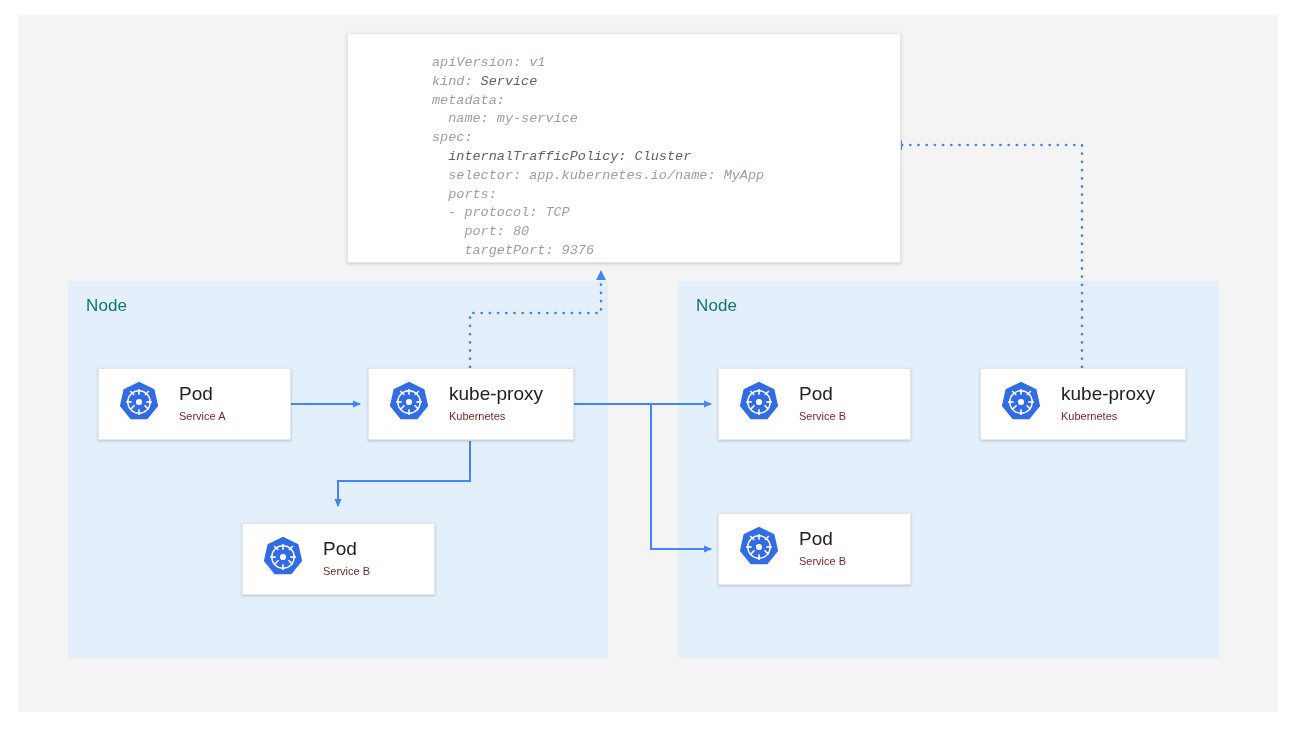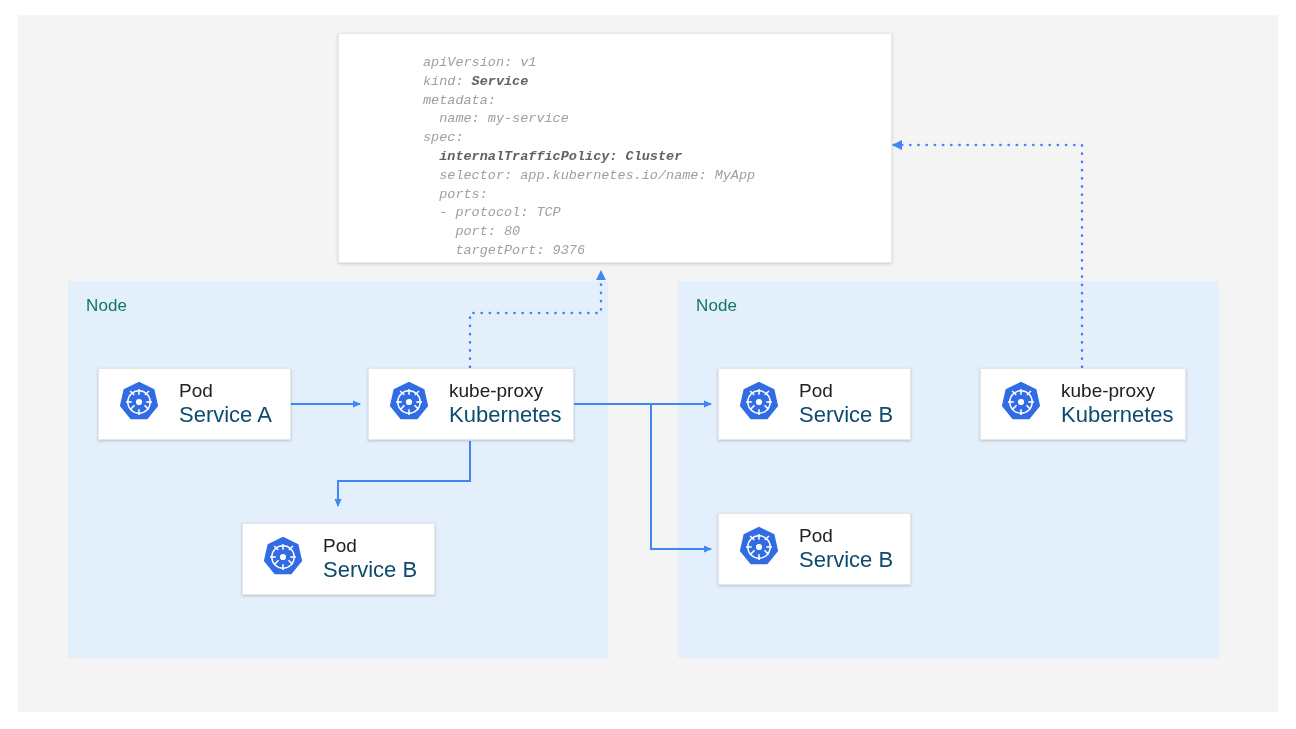--- a/index.html
+++ b/index.html
@@ -55,22 +55,22 @@
   .card .card-text {
     margin-left: 18px;
     line-height: 1.18;
   }
   .card .card-title {
     font-size: 19px;
     color: #202124;
     white-space: nowrap;
   }
   .card .card-sub {
-    font-size: 22px;
-    color: #0c4a6e;
+    font-size: 11px;
+    color: #7f1d1d;
     white-space: nowrap;
     margin-top: 2px;
   }
   
   .yaml-panel {
     position: absolute;
     background: #ffffff;
     border: 1px solid #e8e8e8;
     box-shadow: 0 1px 2px rgba(60,64,67,0.15), 0 1px 5px rgba(60,64,67,0.08);
     box-sizing: border-box;
@@ -81,21 +81,21 @@
     top: 20px;
     font-family: "Liberation Mono", "DejaVu Sans Mono", monospace;
     font-size: 13.5px;
     line-height: 18.8px;
     color: #9aa0a6;
     font-style: italic;
     white-space: pre;
   }
   .yaml-line { white-space: pre; }
   .yaml-line .b {
-    font-weight: bold;
+    font-weight: normal;
     color: #5f6368;
   }
   svg.edges {
     position: absolute;
     left: 0; top: 0;
     width: 1296px; height: 729px;
     pointer-events: none;
   }
 </style>
 </head>
@@ -139,21 +139,21 @@
 
     <g>
       <path d="M470,367 L470,313 L601,313 L601,271" stroke="#4285f4" stroke-width="2.6" fill="none" stroke-linecap="round" stroke-dasharray="0.2 8" marker-end="url(#arrow-dot)"></path>
     </g>
 
     <g>
       <path d="M1082,367 L1082,145 L893,145" stroke="#4285f4" stroke-width="2.6" fill="none" stroke-linecap="round" stroke-dasharray="0.2 8" marker-end="url(#arrow-dot)"></path>
     </g>
   </svg>
 
-  <div class="yaml-panel" style="left:338px; top:33px; width:554px; height:230px;">
+  <div class="yaml-panel" style="left:347px; top:33px; width:554px; height:230px;">
     <div class="yaml-body" id="yaml-body"><div class="yaml-line"><span>apiVersion: v1</span></div><div class="yaml-line"><span>kind: </span><span class="b">Service</span></div><div class="yaml-line"><span>metadata:</span></div><div class="yaml-line"><span>  name: my-service</span></div><div class="yaml-line"><span>spec:</span></div><div class="yaml-line"><span>  </span><span class="b">internalTrafficPolicy: Cluster</span></div><div class="yaml-line"><span>  selector: app.kubernetes.io/name: MyApp</span></div><div class="yaml-line"><span>  ports:</span></div><div class="yaml-line"><span>  - protocol: TCP</span></div><div class="yaml-line"><span>    port: 80</span></div><div class="yaml-line"><span>    targetPort: 9376</span></div></div>
   </div>
 
   <div class="card" style="left:98px; top:368px; width:193px; height:72px;">
     <span class="k8s-logo">
       <svg width="44" height="44" viewBox="0 0 100 100" xmlns="http://www.w3.org/2000/svg">
         <path d="M50 4 L85 21 L93.5 59 L69 89 L31 89 L6.5 59 L15 21 Z" fill="#326ce5"></path>
         <g fill="#ffffff">
           <circle cx="50" cy="50" r="7"></circle>
           <path d="M48.2 20.5h3.6v13h-3.6z"></path>

